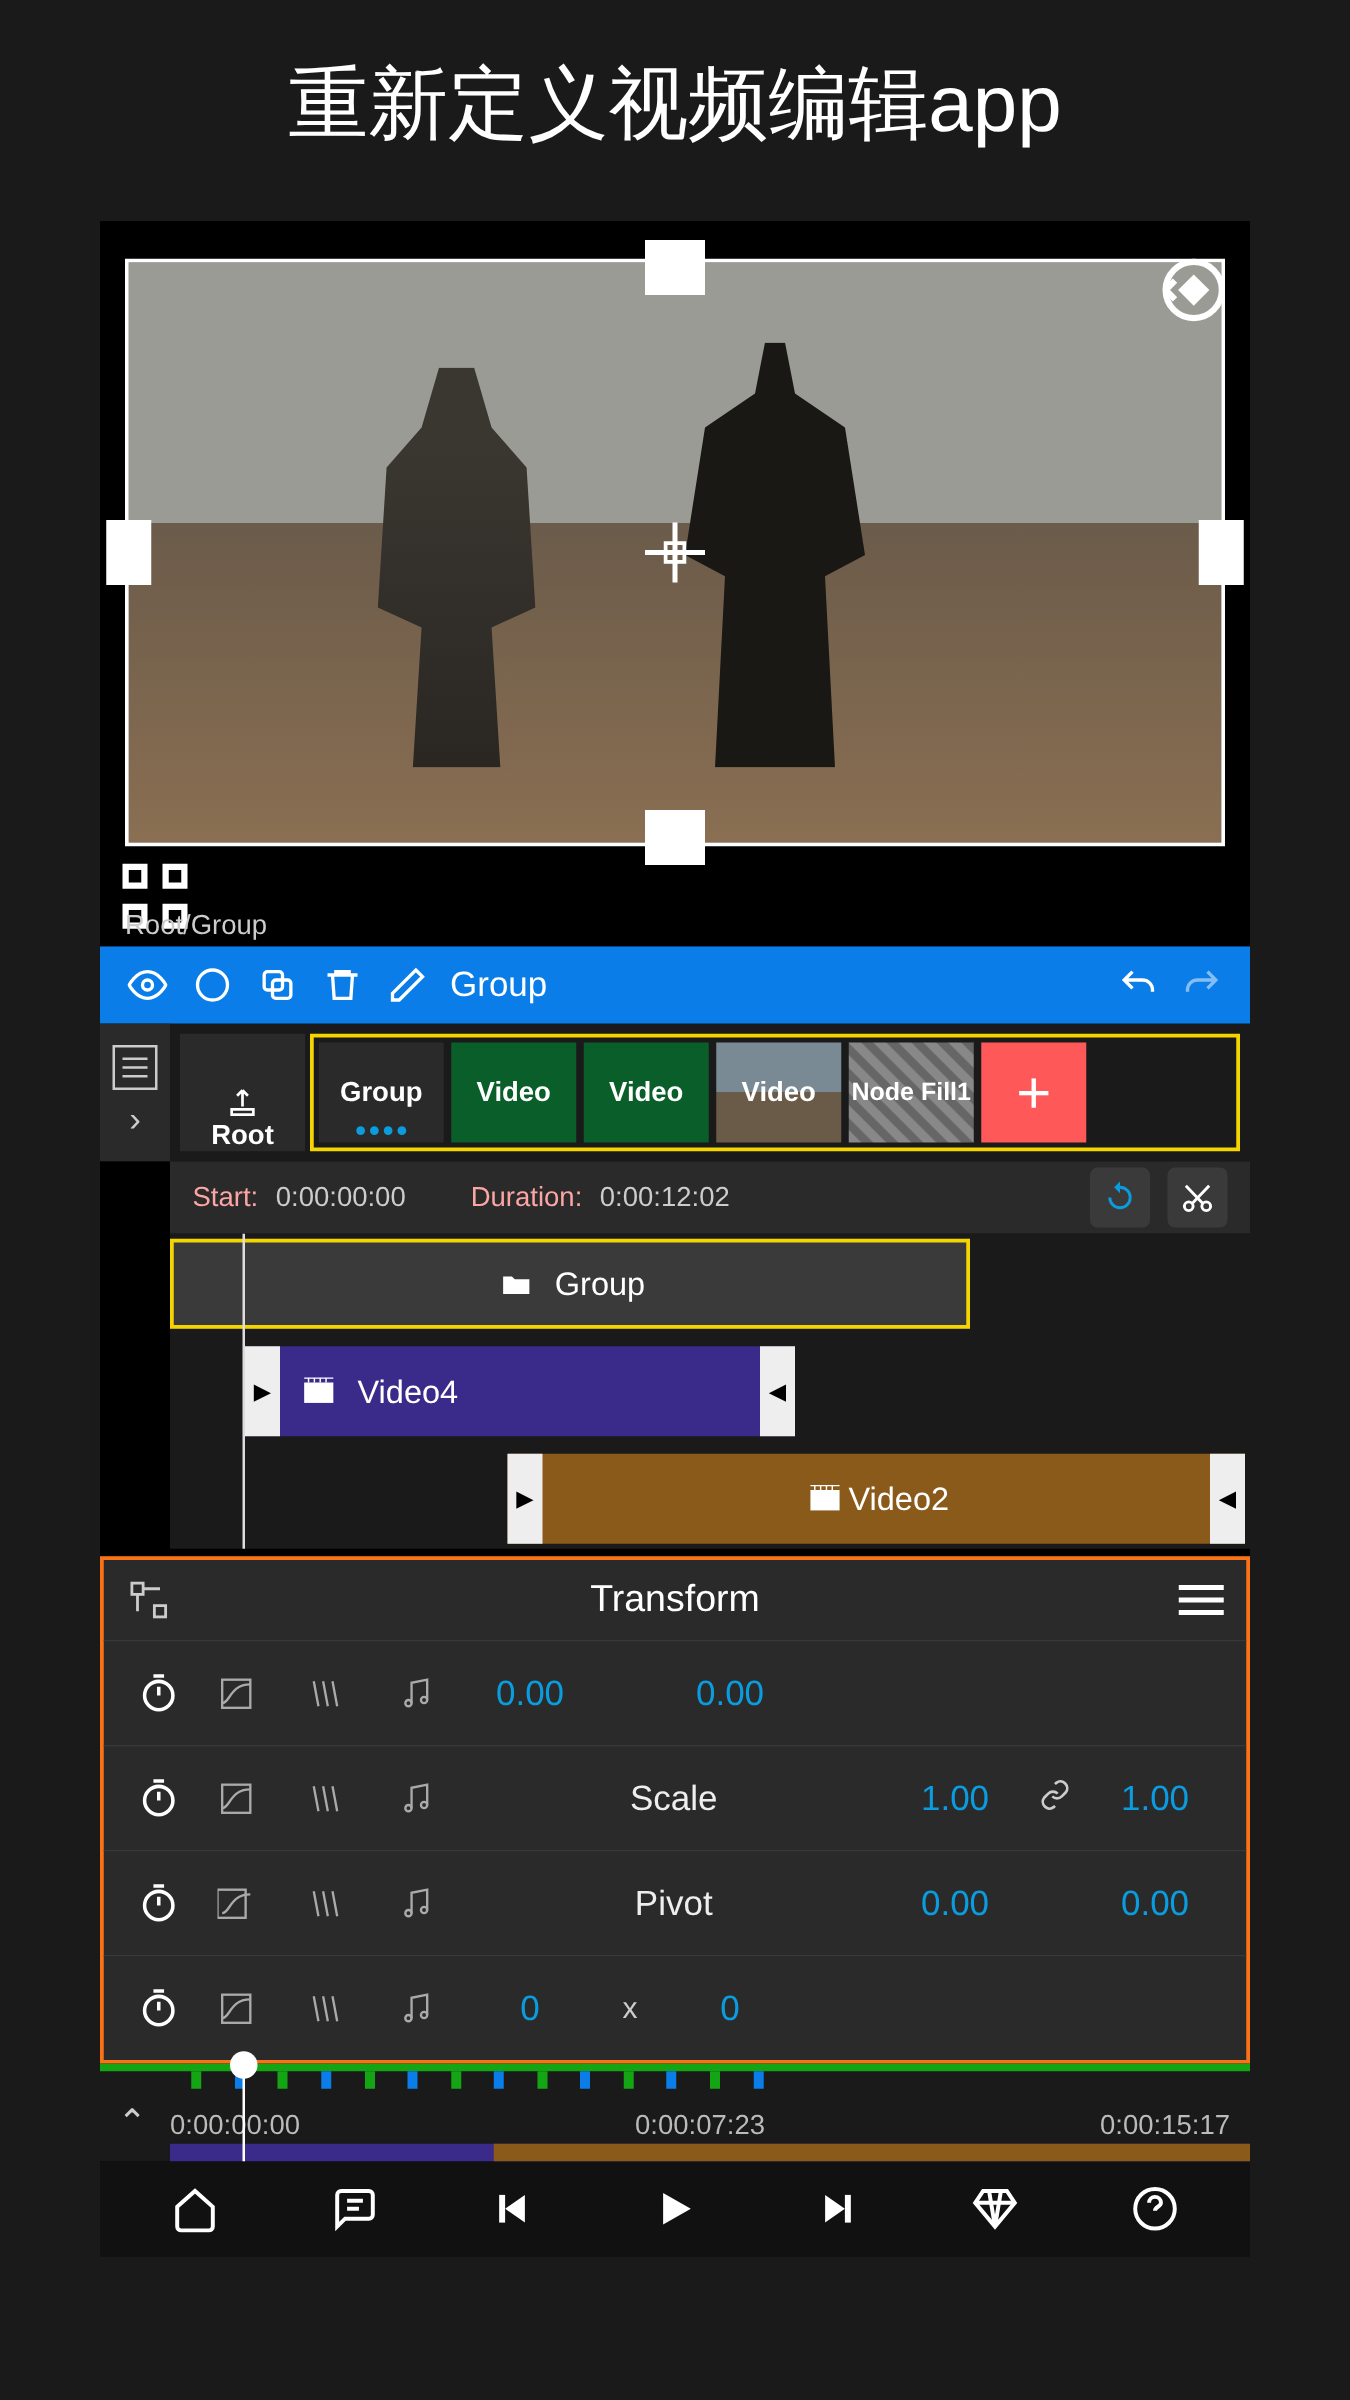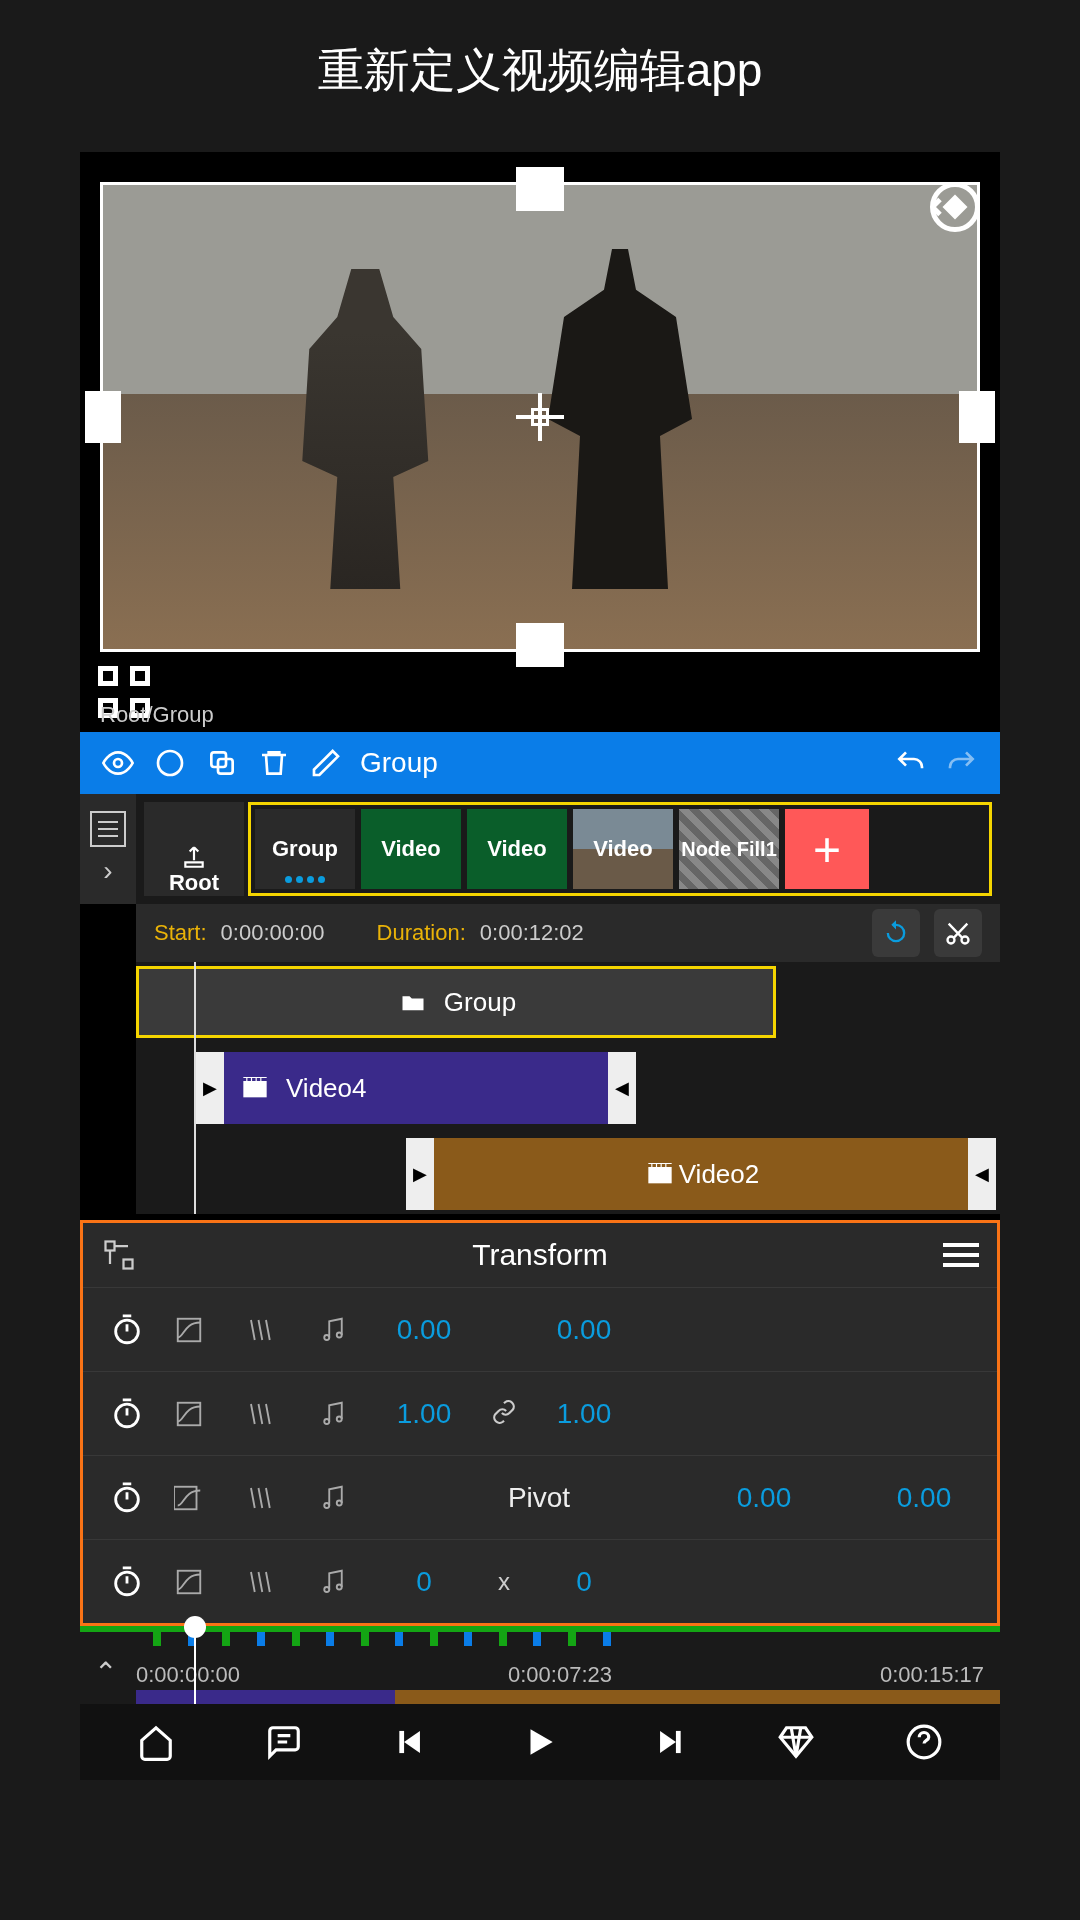--- a/index.html
+++ b/index.html
@@ -6,21 +6,21 @@
 body {
   background: #1a1a1a;
   font-family: -apple-system, "Helvetica Neue", Arial, sans-serif;
   width: 1080px;
   height: 1920px;
   overflow: hidden;
   color: #fff;
 }
 .page-title {
   text-align: center;
-  font-size: 46px;
+  font-size: 64px;
   padding: 40px 0 50px;
   font-weight: 400;
 }
 .app-frame {
   width: 920px;
   margin: 0 auto;
   background: #000;
 }
 
 .preview {
@@ -79,21 +79,21 @@
 .node-chip.grp{background:#2a2a2a}
 .node-chip.vid{background:#0a5e2a}
 .node-chip.vid2{background:linear-gradient(180deg,#7a8a95 50%,#6a5a48 50%)}
 .node-chip.fill{background:linear-gradient(45deg,#888 25%,#666 25%,#666 50%,#888 50%,#888 75%,#666 75%);background-size:20px 20px;font-size:20px}
 .node-add{width:84px;background:#ff5858;display:flex;align-items:center;justify-content:center;color:#fff;font-size:48px;font-weight:300}
 .node-dots{position:absolute;bottom:6px;left:50%;transform:translateX(-50%);display:flex;gap:4px}
 .node-dots span{width:7px;height:7px;border-radius:50%;background:#0a9cde}
 
 
 .time-info{background:#2a2a2a;height:58px;display:flex;align-items:center;padding:0 18px;font-size:22px;color:#ccc;gap:14px;margin-left:56px}
-.time-info .lbl{color:#eab308}
+.time-info .lbl{color:#fca5a5}
 .time-info .sp{flex:1}
 .time-info .ic{width:48px;height:48px;display:flex;align-items:center;justify-content:center;background:#3a3a3a;border-radius:6px}
 .time-info .ic.blue svg{fill:#0a9cde}
 .time-info .ic svg{width:28px;height:28px;stroke:#fff;fill:none;stroke-width:2}
 
 
 .timeline{margin-left:56px;background:#1a1a1a;position:relative}
 .clip-row{height:80px;position:relative;margin-bottom:6px}
 .clip{position:absolute;top:4px;height:72px;display:flex;align-items:center;justify-content:center;gap:14px;color:#fff;font-size:26px}
 .clip.group{left:0;width:640px;background:#3a3a3a;border:3px solid #f5d500}
@@ -386,20 +386,21 @@
             <path d="M4 4l3 16M10 4l3 16M16 4l3 16"></path>
           </svg>
         </div>
       <div class="tp-cell tp-mod">
           <svg viewBox="0 0 24 24">
             <path d="M9 18V5l10-2v13"></path>
             <circle cx="7" cy="18" r="2"></circle>
             <circle cx="17" cy="16" r="2"></circle>
           </svg>
         </div>
+      <div class="tp-label">Scale</div>
       <div class="tp-val">1.00</div>
       <div class="tp-link"><svg viewBox="0 0 24 24">
             <path d="M10 13a5 5 0 007 0l3-3a5 5 0 00-7-7l-1 1M14 11a5 5 0 00-7 0l-3 3a5 5 0 007 7l1-1"></path>
           </svg></div>
       <div class="tp-val">1.00</div>
     </div>
 
     <div class="tp-row">
       <div class="tp-cell tp-timer">
           <svg viewBox="0 0 24 24">

